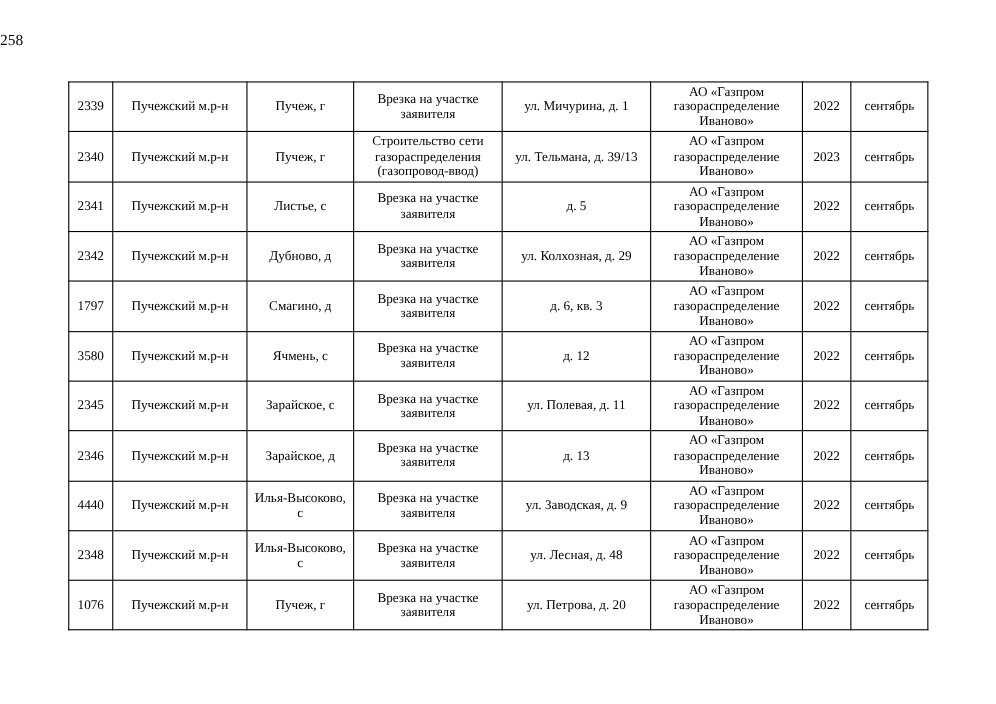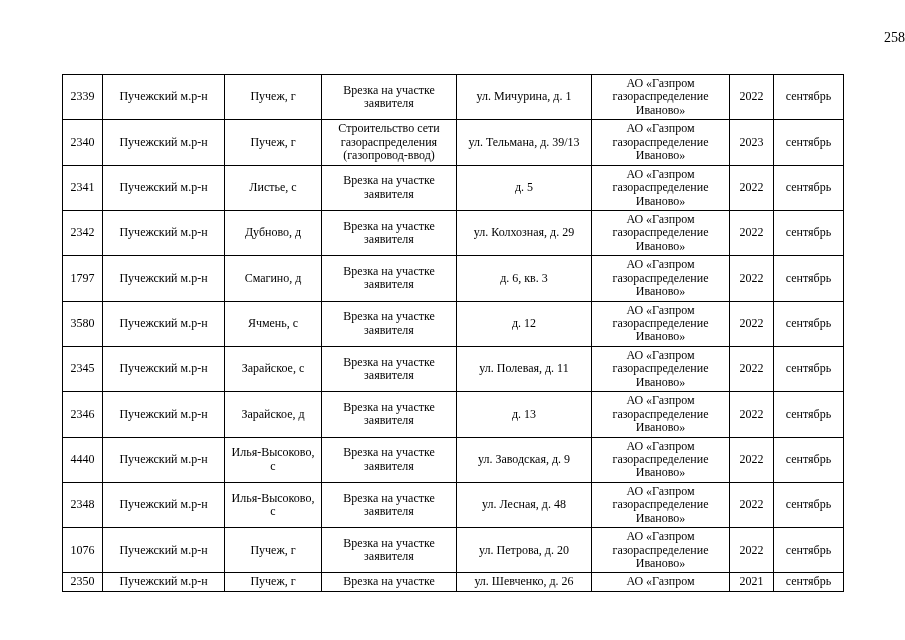--- a/index.html
+++ b/index.html
@@ -11,21 +11,21 @@
     position: relative;
     width: 905px;
     height: 640px;
     background: #ffffff;
     font-family: "Liberation Serif", "DejaVu Serif", serif;
     color: #000000;
     overflow: hidden;
     box-sizing: border-box;
   }
   .page-number {
-    text-align: right;
+    text-align: left;
     padding-top: 30px;
     font-size: 14px;
   }
   .table-wrap {
     position: absolute;
     left: 62px;
     right: 62px;
     top: 74px;
   }
   table.schedule {
@@ -187,27 +187,17 @@
             <td>1076</td>
             <td>Пучежский м.р-н</td>
             <td>Пучеж, г</td>
             <td>Врезка на участке заявителя</td>
             <td>ул. Петрова, д. 20</td>
             <td>АО «Газпром газораспределение Иваново»</td>
             <td>2022</td>
             <td>сентябрь</td>
           </tr>
 
-          <tr>
-            <td>2350</td>
-            <td>Пучежский м.р-н</td>
-            <td>Пучеж, г</td>
-            <td>Врезка на участке</td>
-            <td>ул. Шевченко, д. 26</td>
-            <td>АО «Газпром</td>
-            <td>2021</td>
-            <td>сентябрь</td>
-          </tr>
         </tbody>
     </table>
   </div>
 
 </div>
 
 </body></html>

